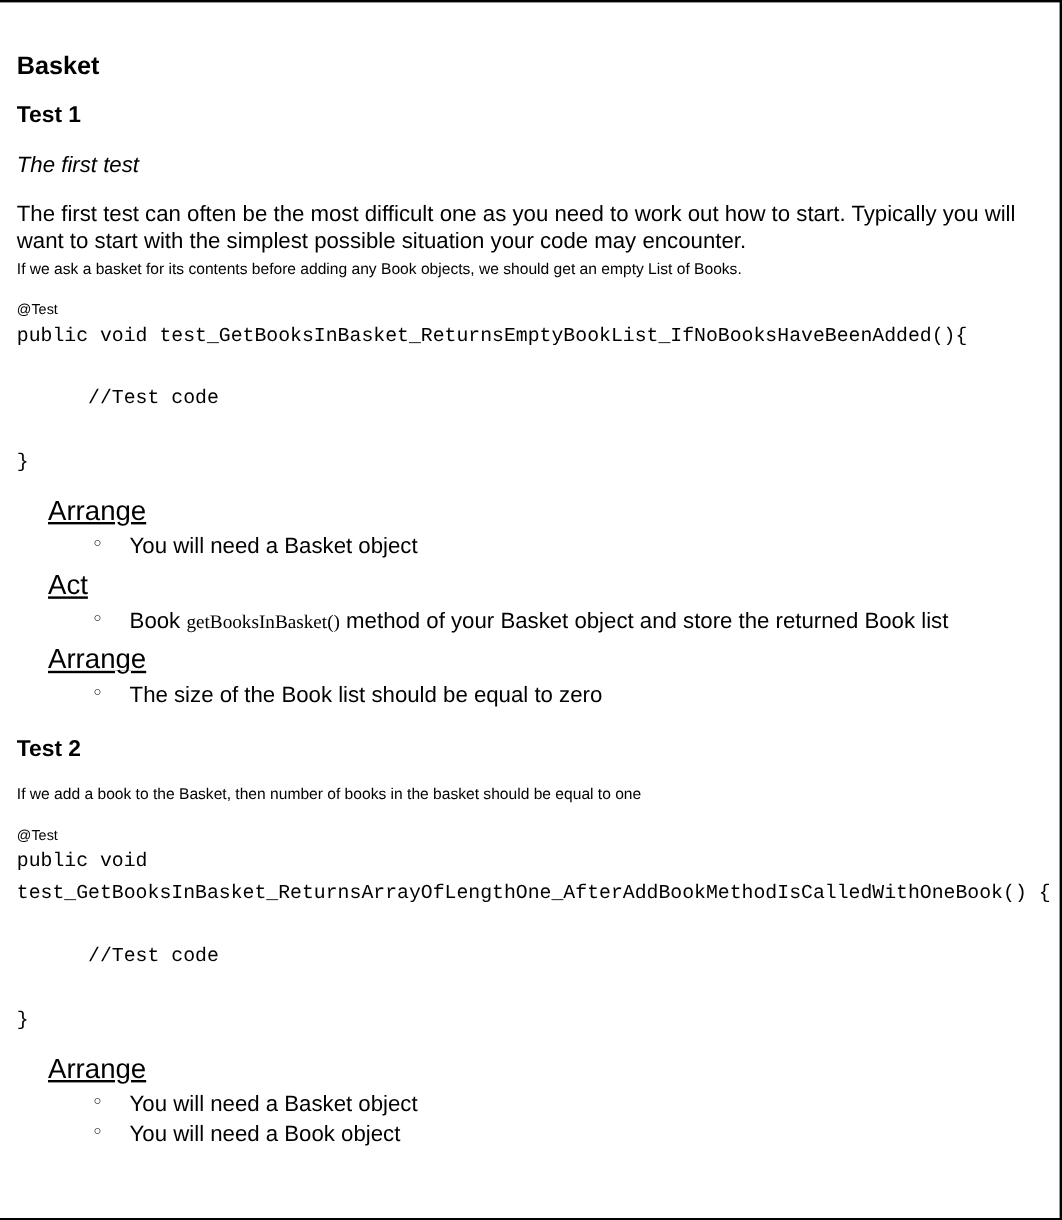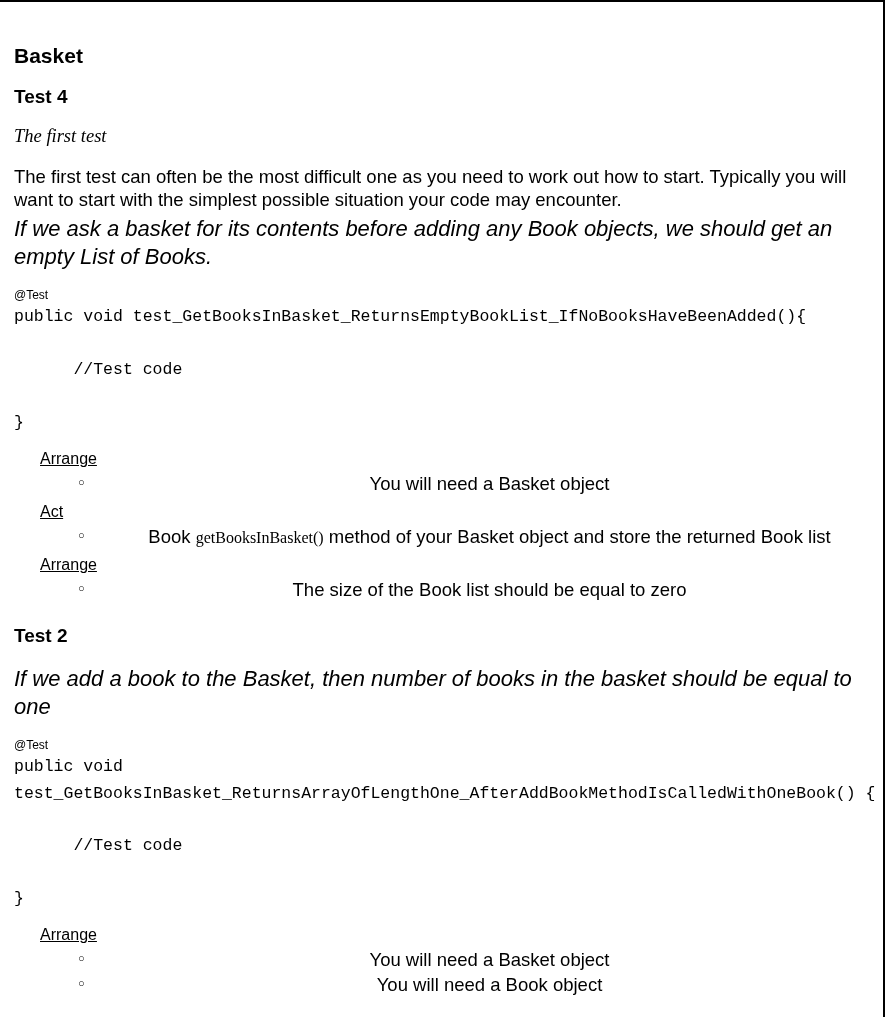--- a/index.html
+++ b/index.html
@@ -30,65 +30,62 @@
     h3.test-heading {
       font-size: 19px;
       font-weight: bold;
       margin-top: 4px;
       margin-bottom: 18px;
     }
     p.subtitle {
       font-style: italic;
       font-size: 18.5px;
       margin-bottom: 18px;
-      font-family: Liberation Serif, serif;
     }
     p.body {
       font-size: 18.5px;
       line-height: 1.25;
       margin-bottom: 4px;
     }
     p.scenario {
-      font-style: italic;
-      font-size: 22px;
+      font-size: 13px;
       line-height: 1.25;
       margin-bottom: 18px;
     }
     .annotation {
       font-size: 12px;
       margin-bottom: 2px;
     }
     pre.code {
       font-family: "Courier New", Courier, monospace;
       font-size: 16.5px;
       white-space: pre;
       line-height: 1.6;
       margin-bottom: 14px;
     }
     .aaa-block {
       margin-left: 26px;
       margin-bottom: 22px;
     }
     .aaa-label {
-      font-size: 16px;
+      font-size: 23px;
       text-decoration: underline;
       margin-bottom: 4px;
       margin-top: 2px;
     }
     ul.circle-list {
       list-style: none;
       margin-left: 38px;
       margin-bottom: 6px;
     }
     ul.circle-list li {
       font-size: 18.5px;
       line-height: 1.35;
       position: relative;
       padding-left: 30px;
-      text-align: center;
     }
     ul.circle-list li::before {
       content: "○";
       position: absolute;
       left: 0;
       top: 3px;
       font-size: 11px;
     }
     code.inline {
       font-family: Liberation Serif, serif;
@@ -97,21 +94,21 @@
     b { font-weight: bold; }
   </style>
 </head>
 <body>
 
 <div class="page">
 
   <h2 class="section-title">Basket</h2>
 
 
-  <h3 class="test-heading">Test 4</h3>
+  <h3 class="test-heading">Test 1</h3>
 
   <p class="subtitle">The first test</p>
 
   <p class="body">The first test can often be the most difficult one as you need to work out how to start. Typically you will want to start with the simplest possible situation your code may encounter.</p>
 
   <p class="scenario">If we ask a basket for its contents before adding any Book objects, we should get an empty List of Books.</p>
 
   <div class="annotation">@Test</div>
   <pre class="code">public void test_GetBooksInBasket_ReturnsEmptyBookList_IfNoBooksHaveBeenAdded(){
 

